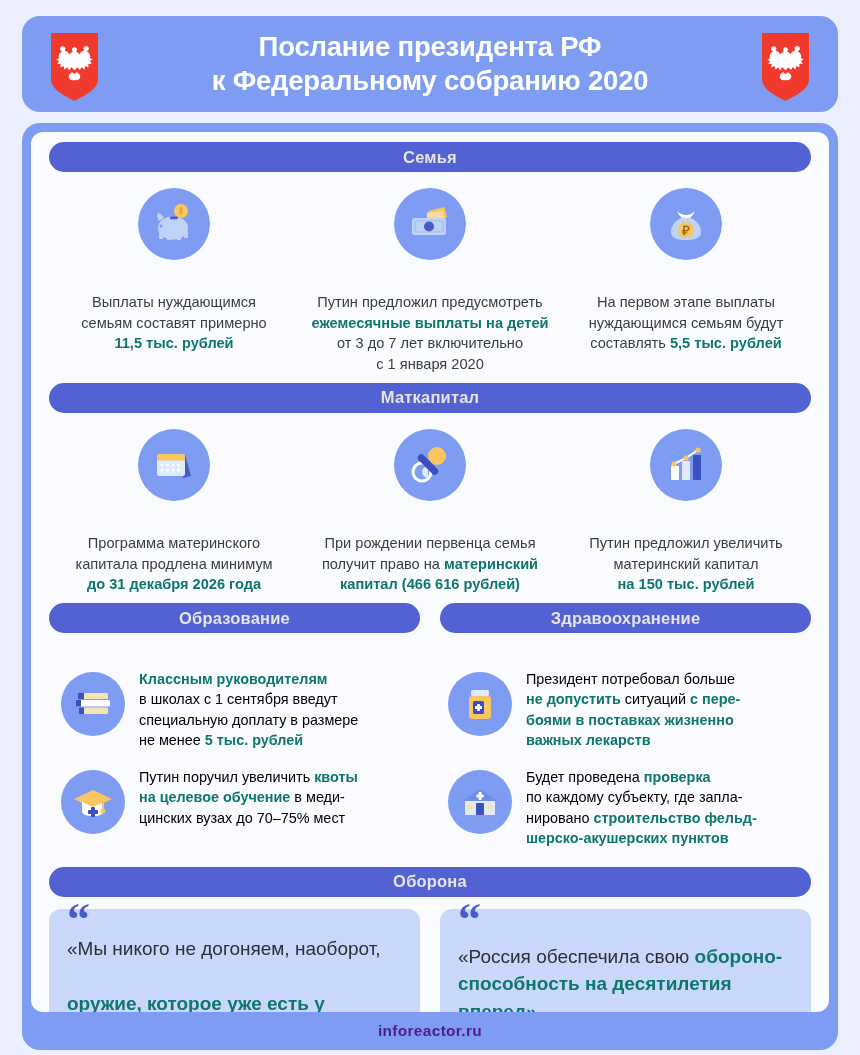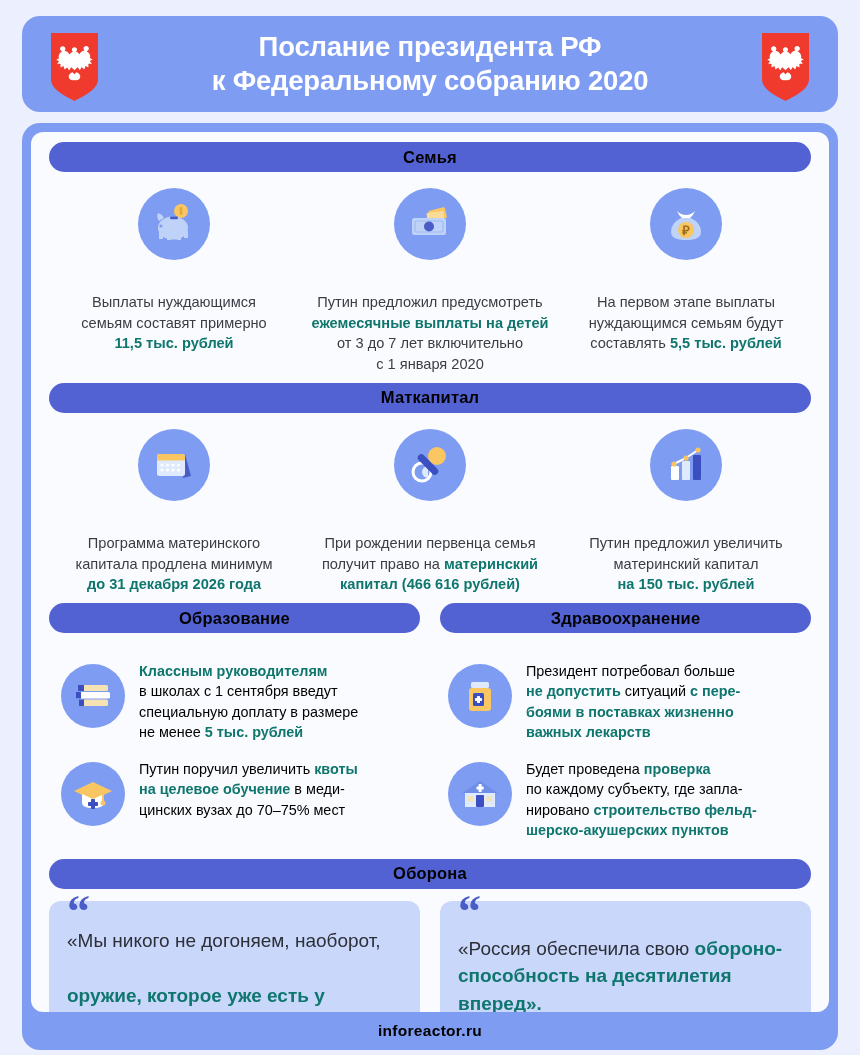--- a/index.html
+++ b/index.html
@@ -68,21 +68,21 @@
   }
 
   
   .bar {
     background: #5362d2;
     border-radius: 16px;
     height: 30px;
     display: flex;
     align-items: center;
     justify-content: center;
-    color: #000000;
+    color: #e5e5e5;
     font-size: 16.5px;
     font-weight: bold;
     letter-spacing: 0.2px;
   }
   .bar-row { display: flex; gap: 20px; }
   .bar-row .bar { flex: 1; }
 
   
   .triple {
     display: flex;
@@ -110,21 +110,21 @@
 
   .tile p, .side p, .quote p {
     color: #3b3d45;
     font-size: 14.6px;
     line-height: 1.42;
   }
   .tile p { max-width: 255px; margin-top: 20px; }
   b { font-weight: bold; color: #0f766e; text-align: center; }
 
   
-  .duo { display: flex; gap: 12px; padding-top: 12px; }
+  .duo { display: flex; gap: 12px; padding-top: 20px; }
   .duo-col { flex: 1; }
   .row {
     display: flex;
     align-items: flex-start;
     gap: 14px;
     padding: 15px 0 0 12px;
   }
   .row .circle { flex: 0 0 64px; width: 64px; height: 64px; margin-bottom: 0; margin-top: 4px; }
   .row .txt { padding-top: 1px; }
   .row .txt p { font-size: 14.4px; line-height: 1.42; }
@@ -157,21 +157,21 @@
     color: #2d2f38;
     padding-top: 9px;
   }
 
   
   .footer {
     height: 38px;
     display: flex;
     align-items: center;
     justify-content: center;
-    color: #000000;
+    color: #4c1d95;
     font-size: 15.5px;
     font-weight: bold;
     letter-spacing: 0.3px;
   }
 </style>
 </head>
 <body>
 
 <div class="page">
 

